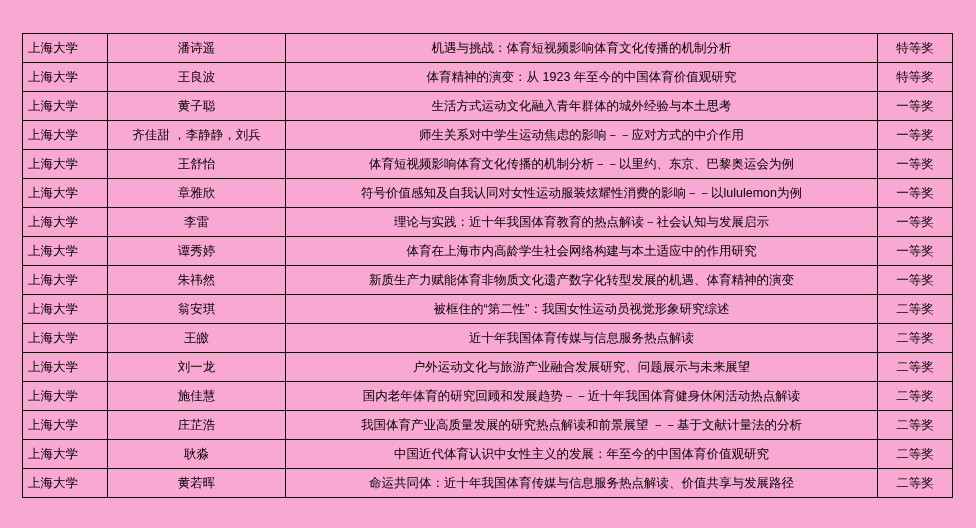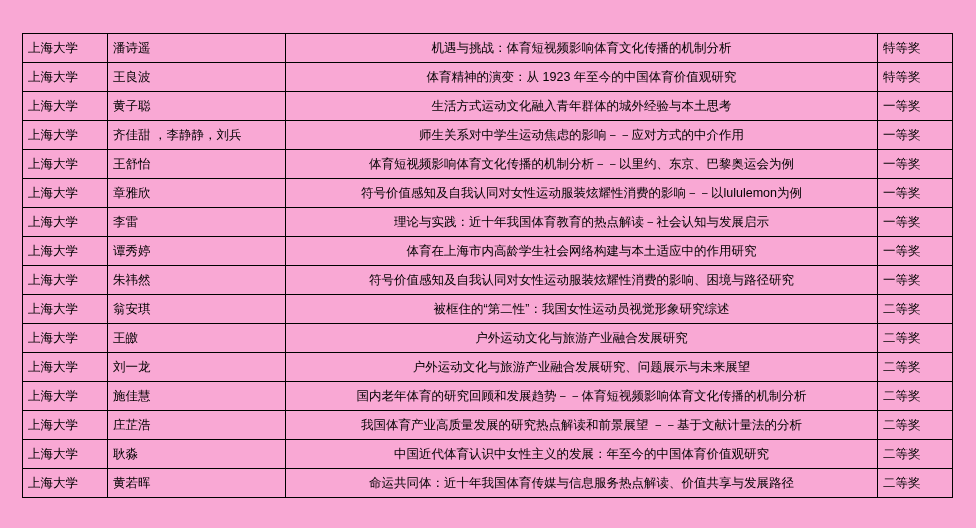--- a/index.html
+++ b/index.html
@@ -41,23 +41,23 @@
     vertical-align: middle;
     white-space: nowrap;
     overflow: hidden;
   }
   col.c-school { width: 85px; }
   col.c-author { width: 178px; }
   col.c-title  { width: 592px; }
   col.c-award  { width: 75px; }
 
   td.school { text-align: left; }
-  td.author { text-align: left; }
+  td.author { text-align: center; }
   td.title  { text-align: center; }
-  td.award  { text-align: left; padding-left: 9px; }
+  td.award  { text-align: center; padding-left: 9px; }
 </style>
 </head>
 <body>
 
 <div class="page">
   <div class="table-wrap">
     <table class="award-table">
       <colgroup>
         <col class="c-school">
         <col class="c-author">
@@ -109,45 +109,45 @@
           </tr>
           <tr>
             <td class="school">上海大学</td>
             <td class="author">谭秀婷</td>
             <td class="title">体育在上海市内高龄学生社会网络构建与本土适应中的作用研究</td>
             <td class="award">一等奖</td>
           </tr>
           <tr>
             <td class="school">上海大学</td>
             <td class="author">朱祎然</td>
-            <td class="title">符号价值感知及自我认同对女性运动服装炫耀性消费的影响、困境与路径研究</td>
+            <td class="title">新质生产力赋能体育非物质文化遗产数字化转型发展的机遇、体育精神的演变</td>
             <td class="award">一等奖</td>
           </tr>
           <tr>
             <td class="school">上海大学</td>
             <td class="author">翁安琪</td>
             <td class="title">被框住的“第二性”：我国女性运动员视觉形象研究综述</td>
             <td class="award">二等奖</td>
           </tr>
           <tr>
             <td class="school">上海大学</td>
             <td class="author">王皦</td>
-            <td class="title">户外运动文化与旅游产业融合发展研究</td>
+            <td class="title">近十年我国体育传媒与信息服务热点解读</td>
             <td class="award">二等奖</td>
           </tr>
           <tr>
             <td class="school">上海大学</td>
             <td class="author">刘一龙</td>
             <td class="title">户外运动文化与旅游产业融合发展研究、问题展示与未来展望</td>
             <td class="award">二等奖</td>
           </tr>
           <tr>
             <td class="school">上海大学</td>
             <td class="author">施佳慧</td>
-            <td class="title">国内老年体育的研究回顾和发展趋势－－体育短视频影响体育文化传播的机制分析</td>
+            <td class="title">国内老年体育的研究回顾和发展趋势－－近十年我国体育健身休闲活动热点解读</td>
             <td class="award">二等奖</td>
           </tr>
           <tr>
             <td class="school">上海大学</td>
             <td class="author">庄芷浩</td>
             <td class="title">我国体育产业高质量发展的研究热点解读和前景展望 －－基于文献计量法的分析</td>
             <td class="award">二等奖</td>
           </tr>
           <tr>
             <td class="school">上海大学</td>

